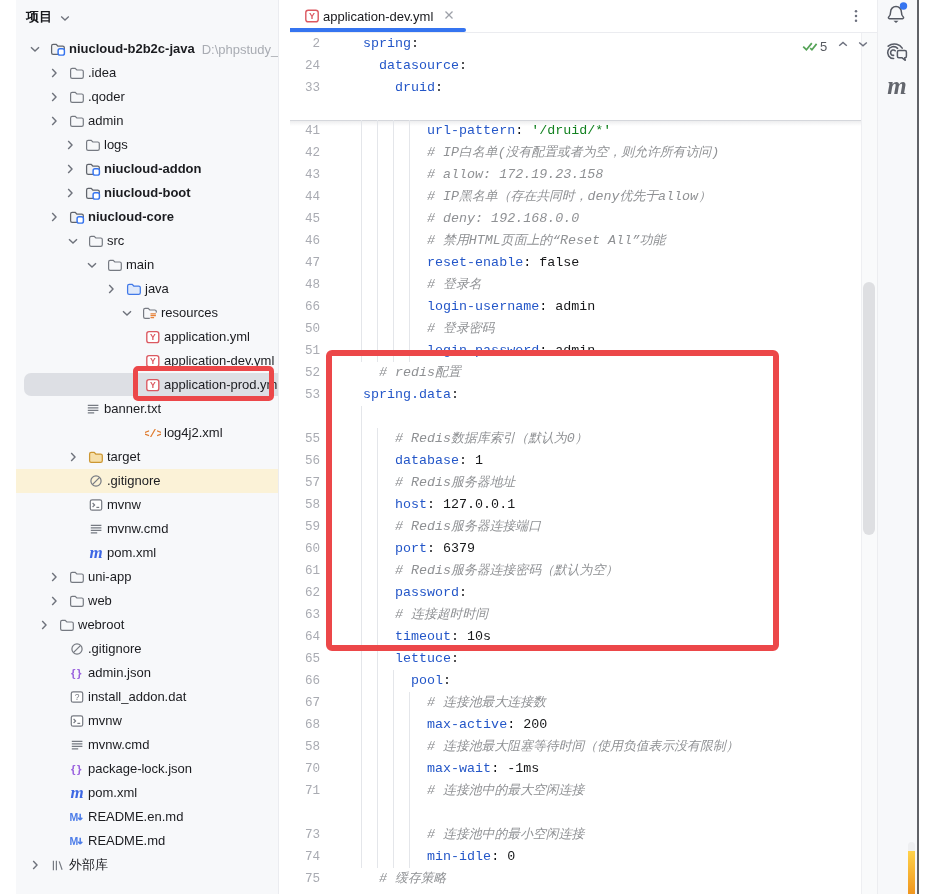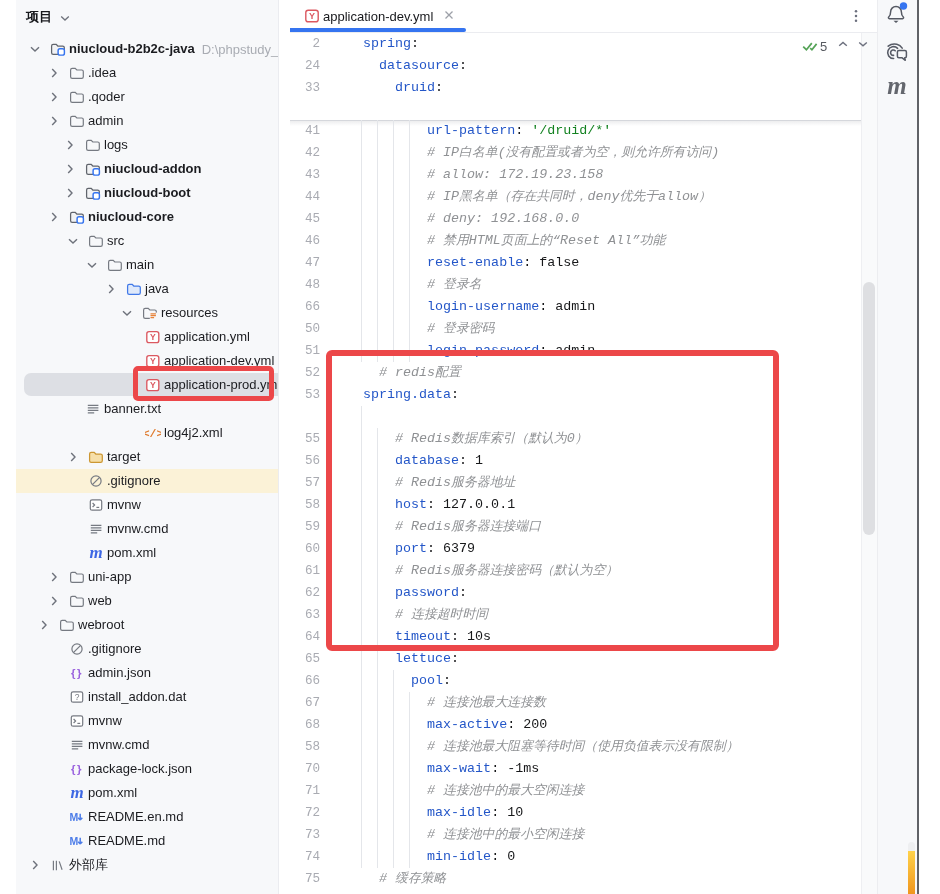--- a/index.html
+++ b/index.html
@@ -642,24 +642,20 @@
         <span class="cd">        <span class="c"># <span class="j">连接池最大阻塞等待时间（使用负值表示没有限制）</span></span></span>
       </div>
 <div class="cl" style="top:758px">
         <span class="ln">70</span>
         <span class="cd">        <span class="k">max-wait</span><span class="v">: </span><span class="v">-1ms</span></span>
       </div>
 <div class="cl" style="top:780px">
         <span class="ln">71</span>
         <span class="cd">        <span class="c"># <span class="j">连接池中的最大空闲连接</span></span></span>
       </div>
-<div class="cl" style="top:802px">
-        <span class="ln">72</span>
-        <span class="cd">        <span class="k">max-idle</span><span class="v">: </span><span class="v">10</span></span>
-      </div>
 <div class="cl" style="top:824px">
         <span class="ln">73</span>
         <span class="cd">        <span class="c"># <span class="j">连接池中的最小空闲连接</span></span></span>
       </div>
 <div class="cl" style="top:846px">
         <span class="ln">74</span>
         <span class="cd">        <span class="k">min-idle</span><span class="v">: </span><span class="v">0</span></span>
       </div>
 <div class="cl" style="top:868px">
         <span class="ln">75</span>

